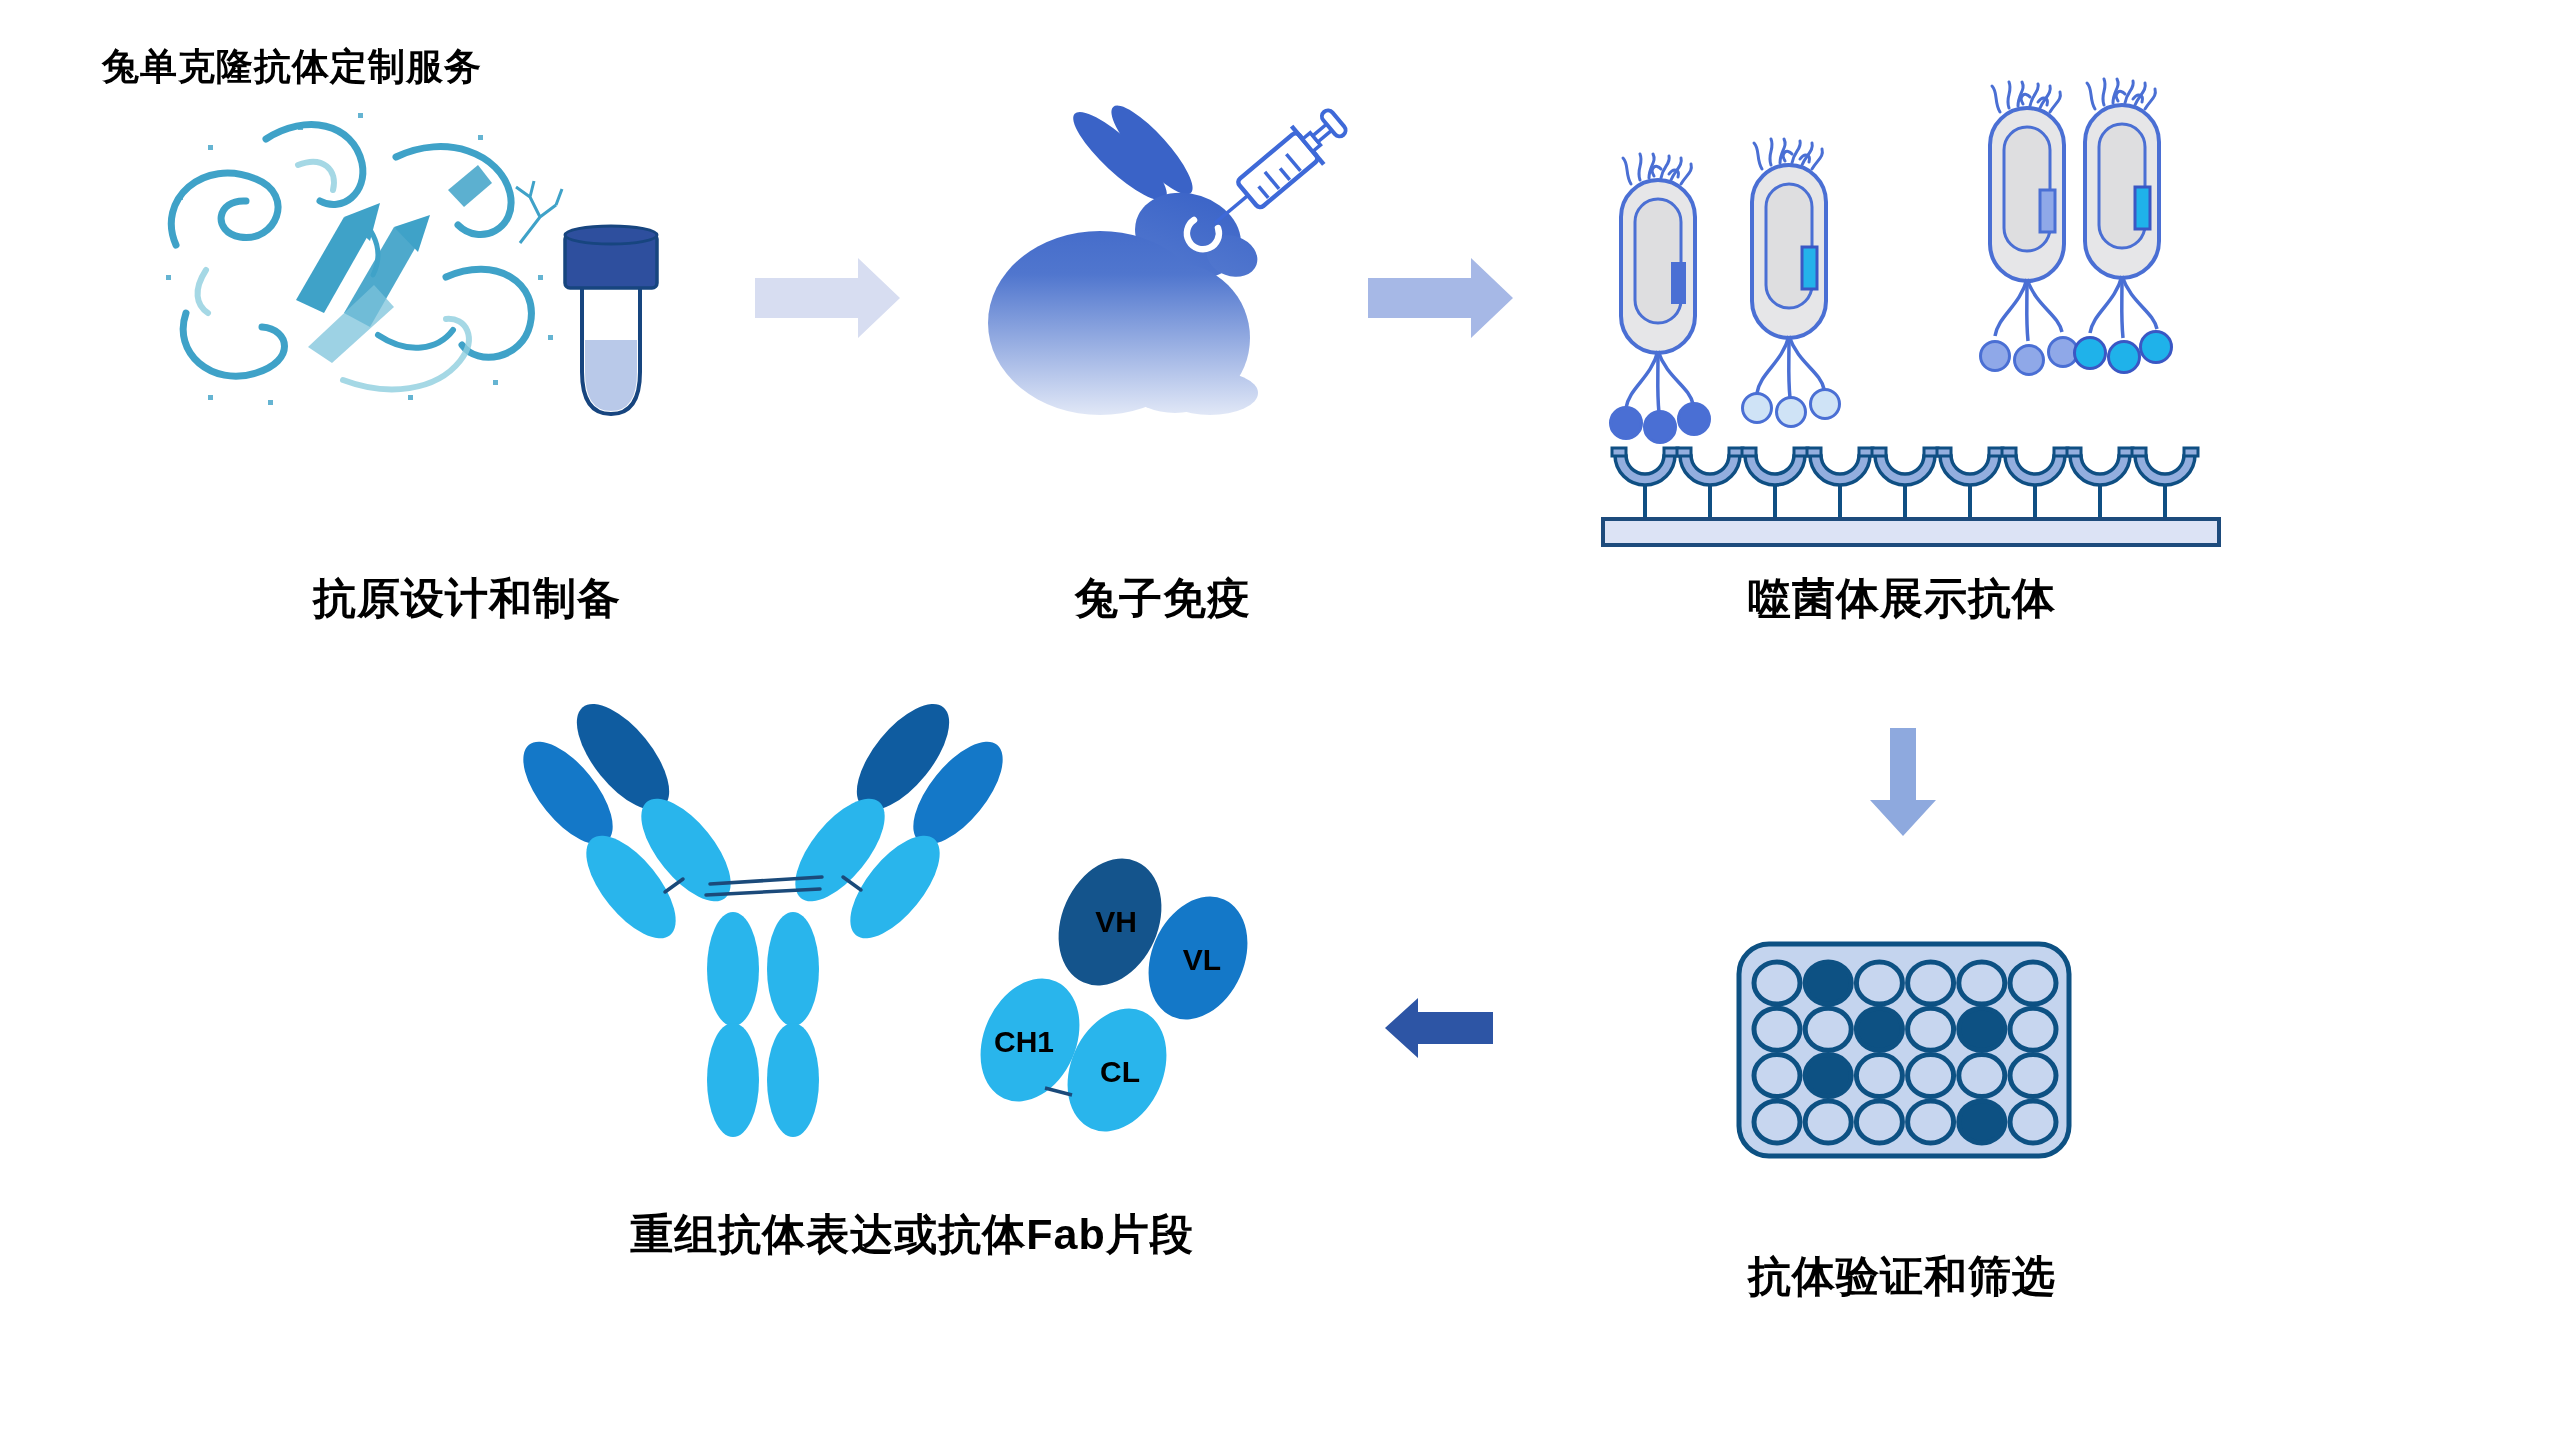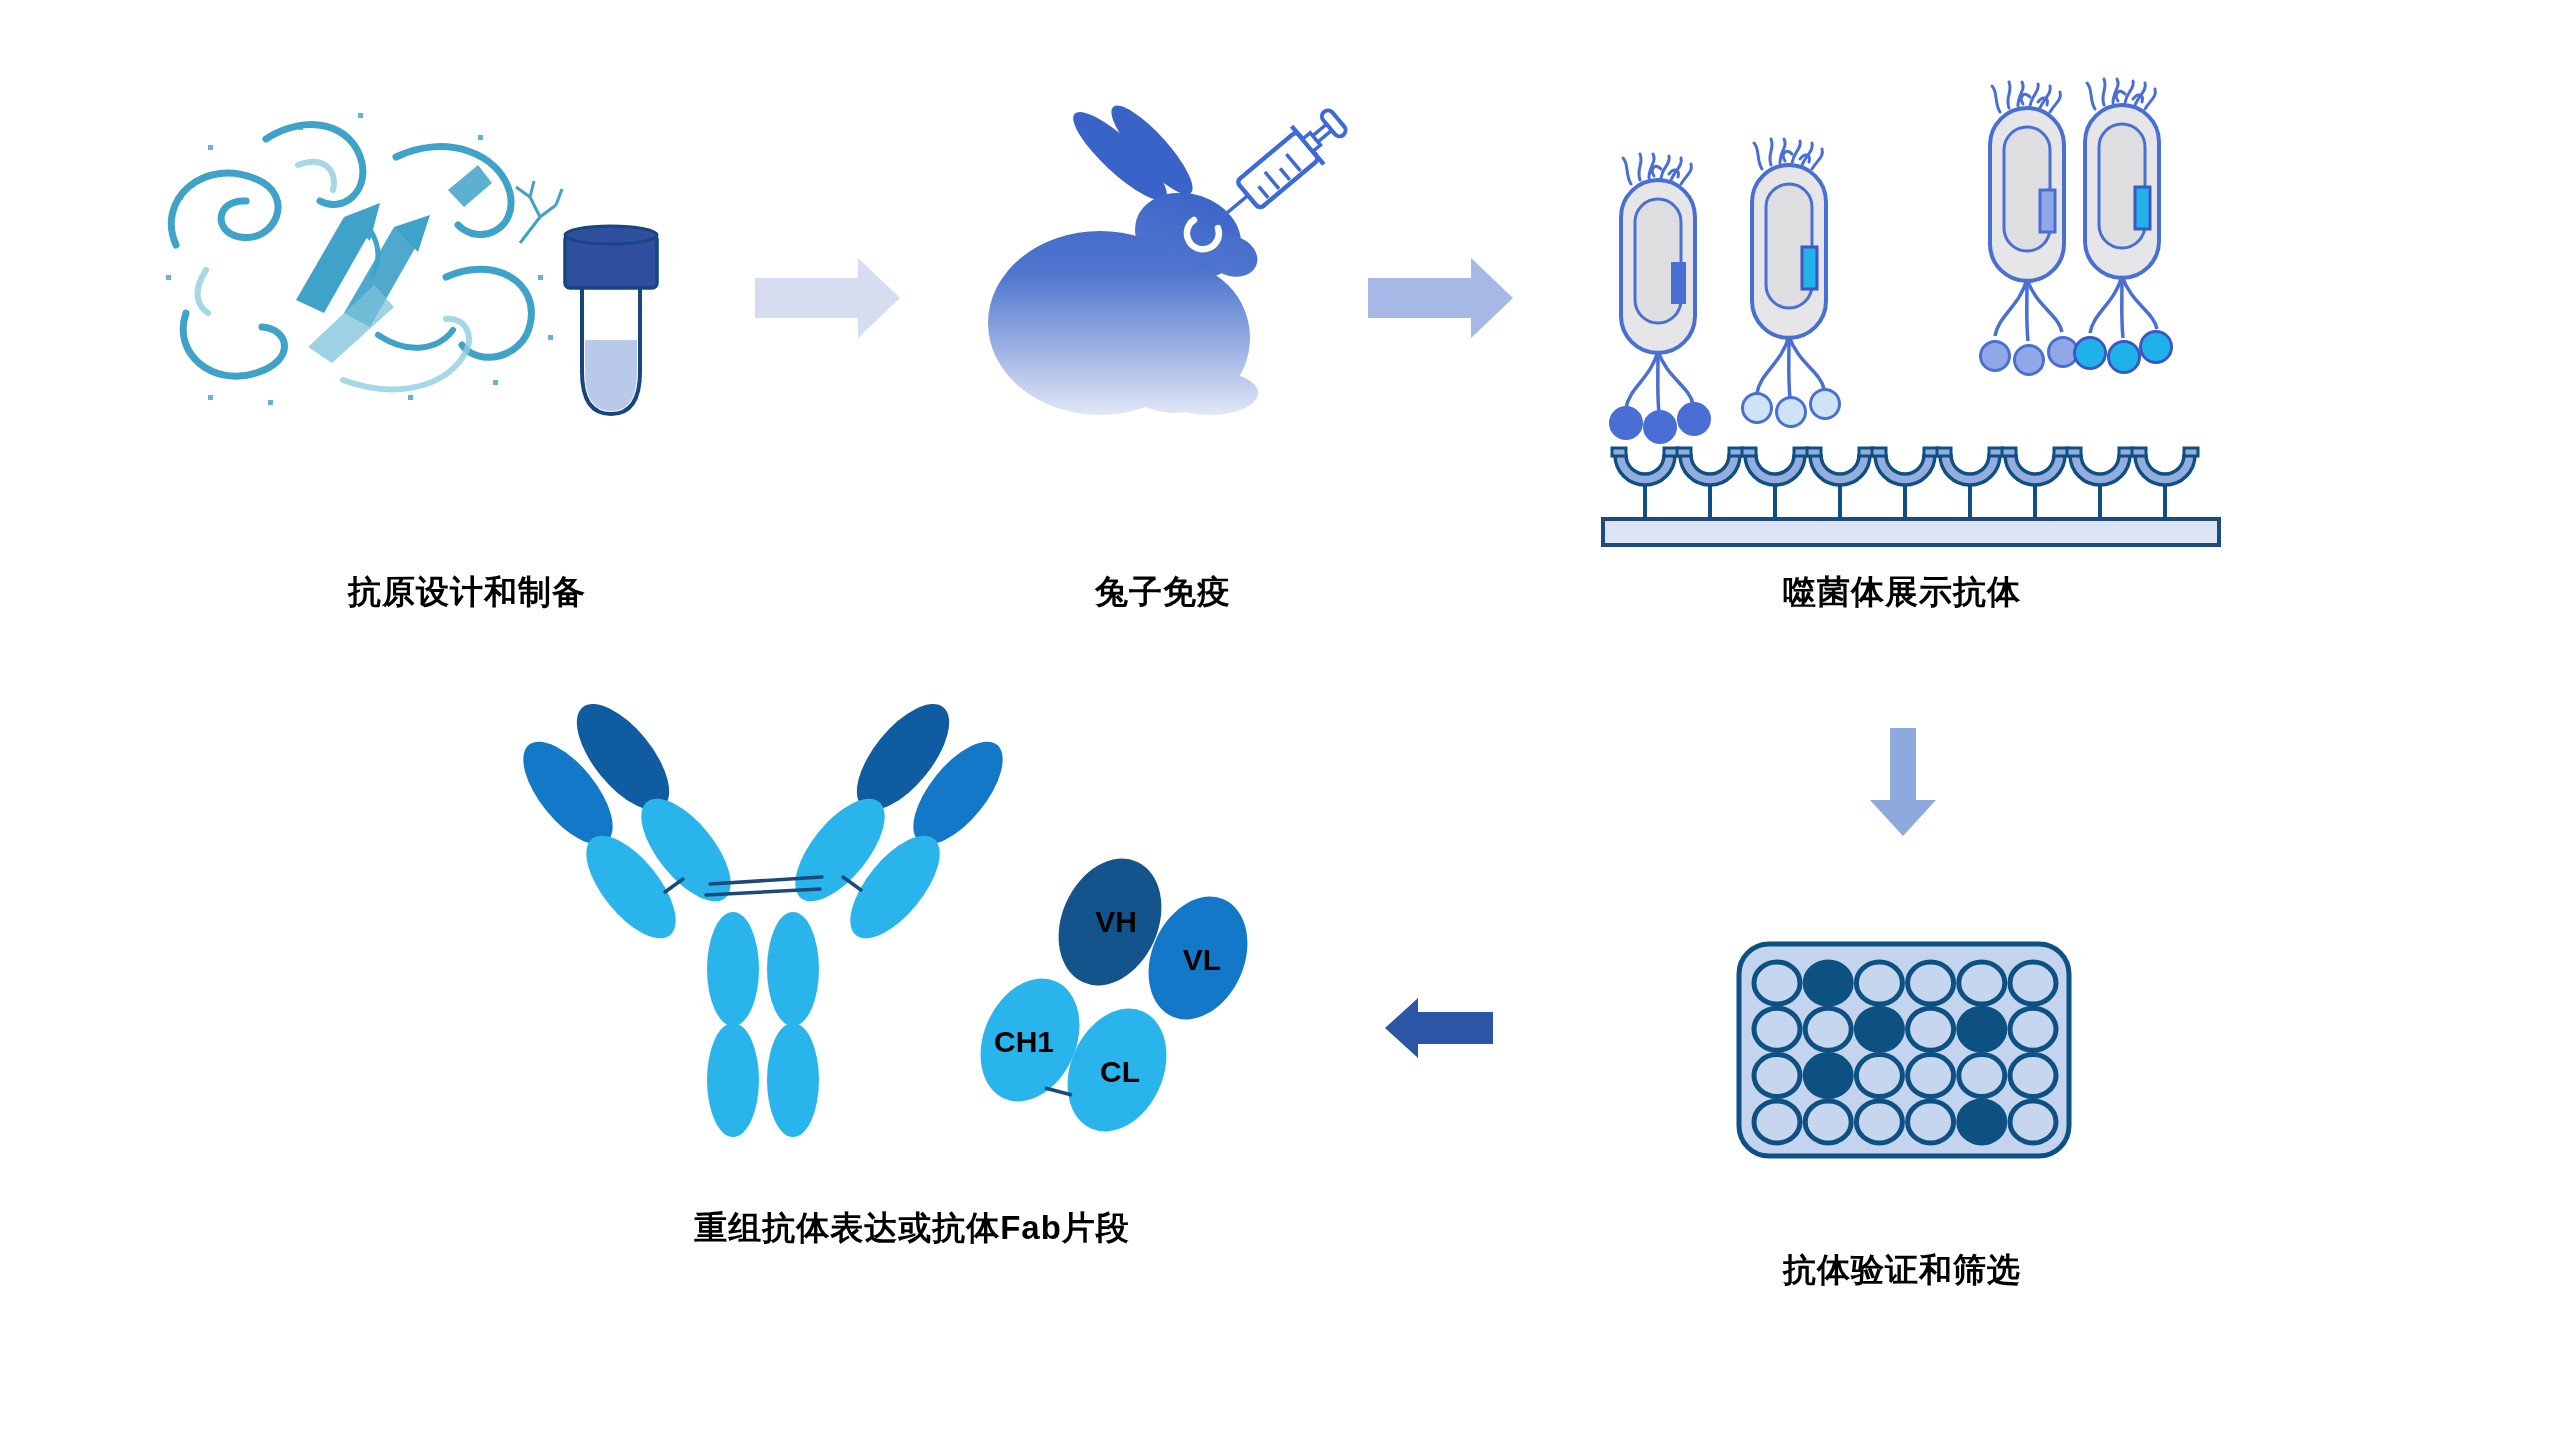--- a/index.html
+++ b/index.html
@@ -6,29 +6,30 @@
   .canvas{
     position:relative;width:2560px;height:1440px;overflow:hidden;background:#ffffff;
     font-family:"Liberation Sans","DejaVu Sans",sans-serif;
   }
   .abs{position:absolute;}
   .title{
     position:absolute;left:102px;top:42px;font-size:37px;font-weight:700;color:#000;
     letter-spacing:1px;
   }
   .step-label{
-    position:absolute;transform:translateX(-50%);font-size:33px;font-weight:700;color:#000;
+    position:absolute;transform:translateX(-50%);font-size:43px;font-weight:700;color:#000;
     white-space:nowrap;letter-spacing:1px;
   }
 </style>
 </head>
 <body>
 
 <div class="canvas">
 
+  <div class="title">兔单克隆抗体定制服务</div>
 
   <svg class="abs" style="left:148px;top:95px;" width="420" height="320" viewBox="0 0 420 320">
     <g stroke="#3FA2C8" fill="none" stroke-width="7" stroke-linecap="round">
       <path d="M 28 150 C 8 105, 55 62, 108 84 C 148 100, 128 148, 92 142 C 64 137, 68 104, 98 106"></path>
       <path d="M 118 44 C 158 18, 205 28, 214 68 C 220 98, 194 118, 172 106"></path>
       <path d="M 248 62 C 298 38, 352 58, 362 98 C 370 134, 332 152, 310 130"></path>
       <path d="M 38 218 C 24 258, 64 292, 108 278 C 148 266, 142 234, 114 232"></path>
       <path d="M 298 182 C 348 160, 392 188, 382 230 C 374 264, 330 272, 314 250"></path>
       <path d="M 230 240 C 260 260, 290 255, 305 235" stroke-width="6"></path>
       <path d="M 210 120 C 230 140, 235 160, 225 180" stroke-width="5"></path>

